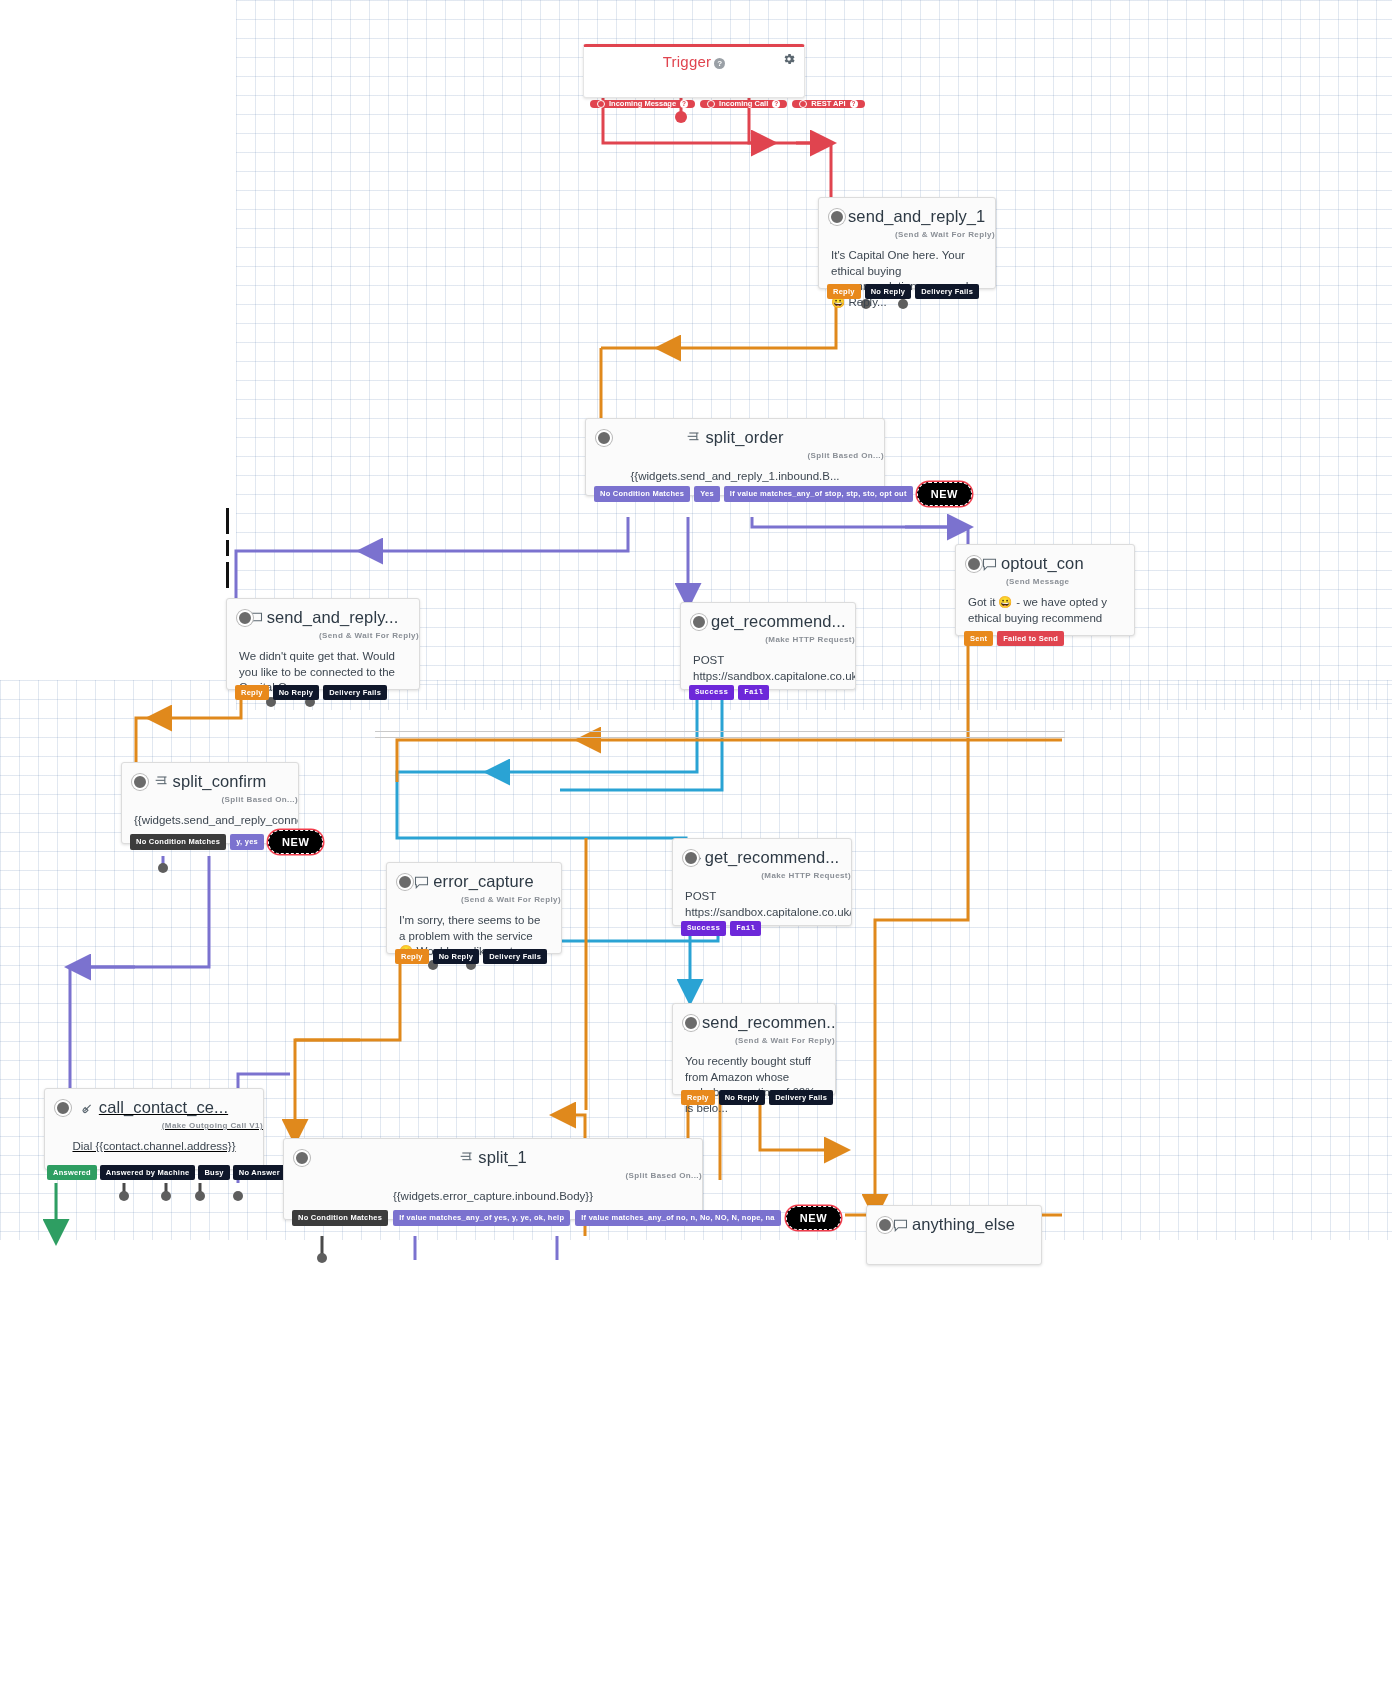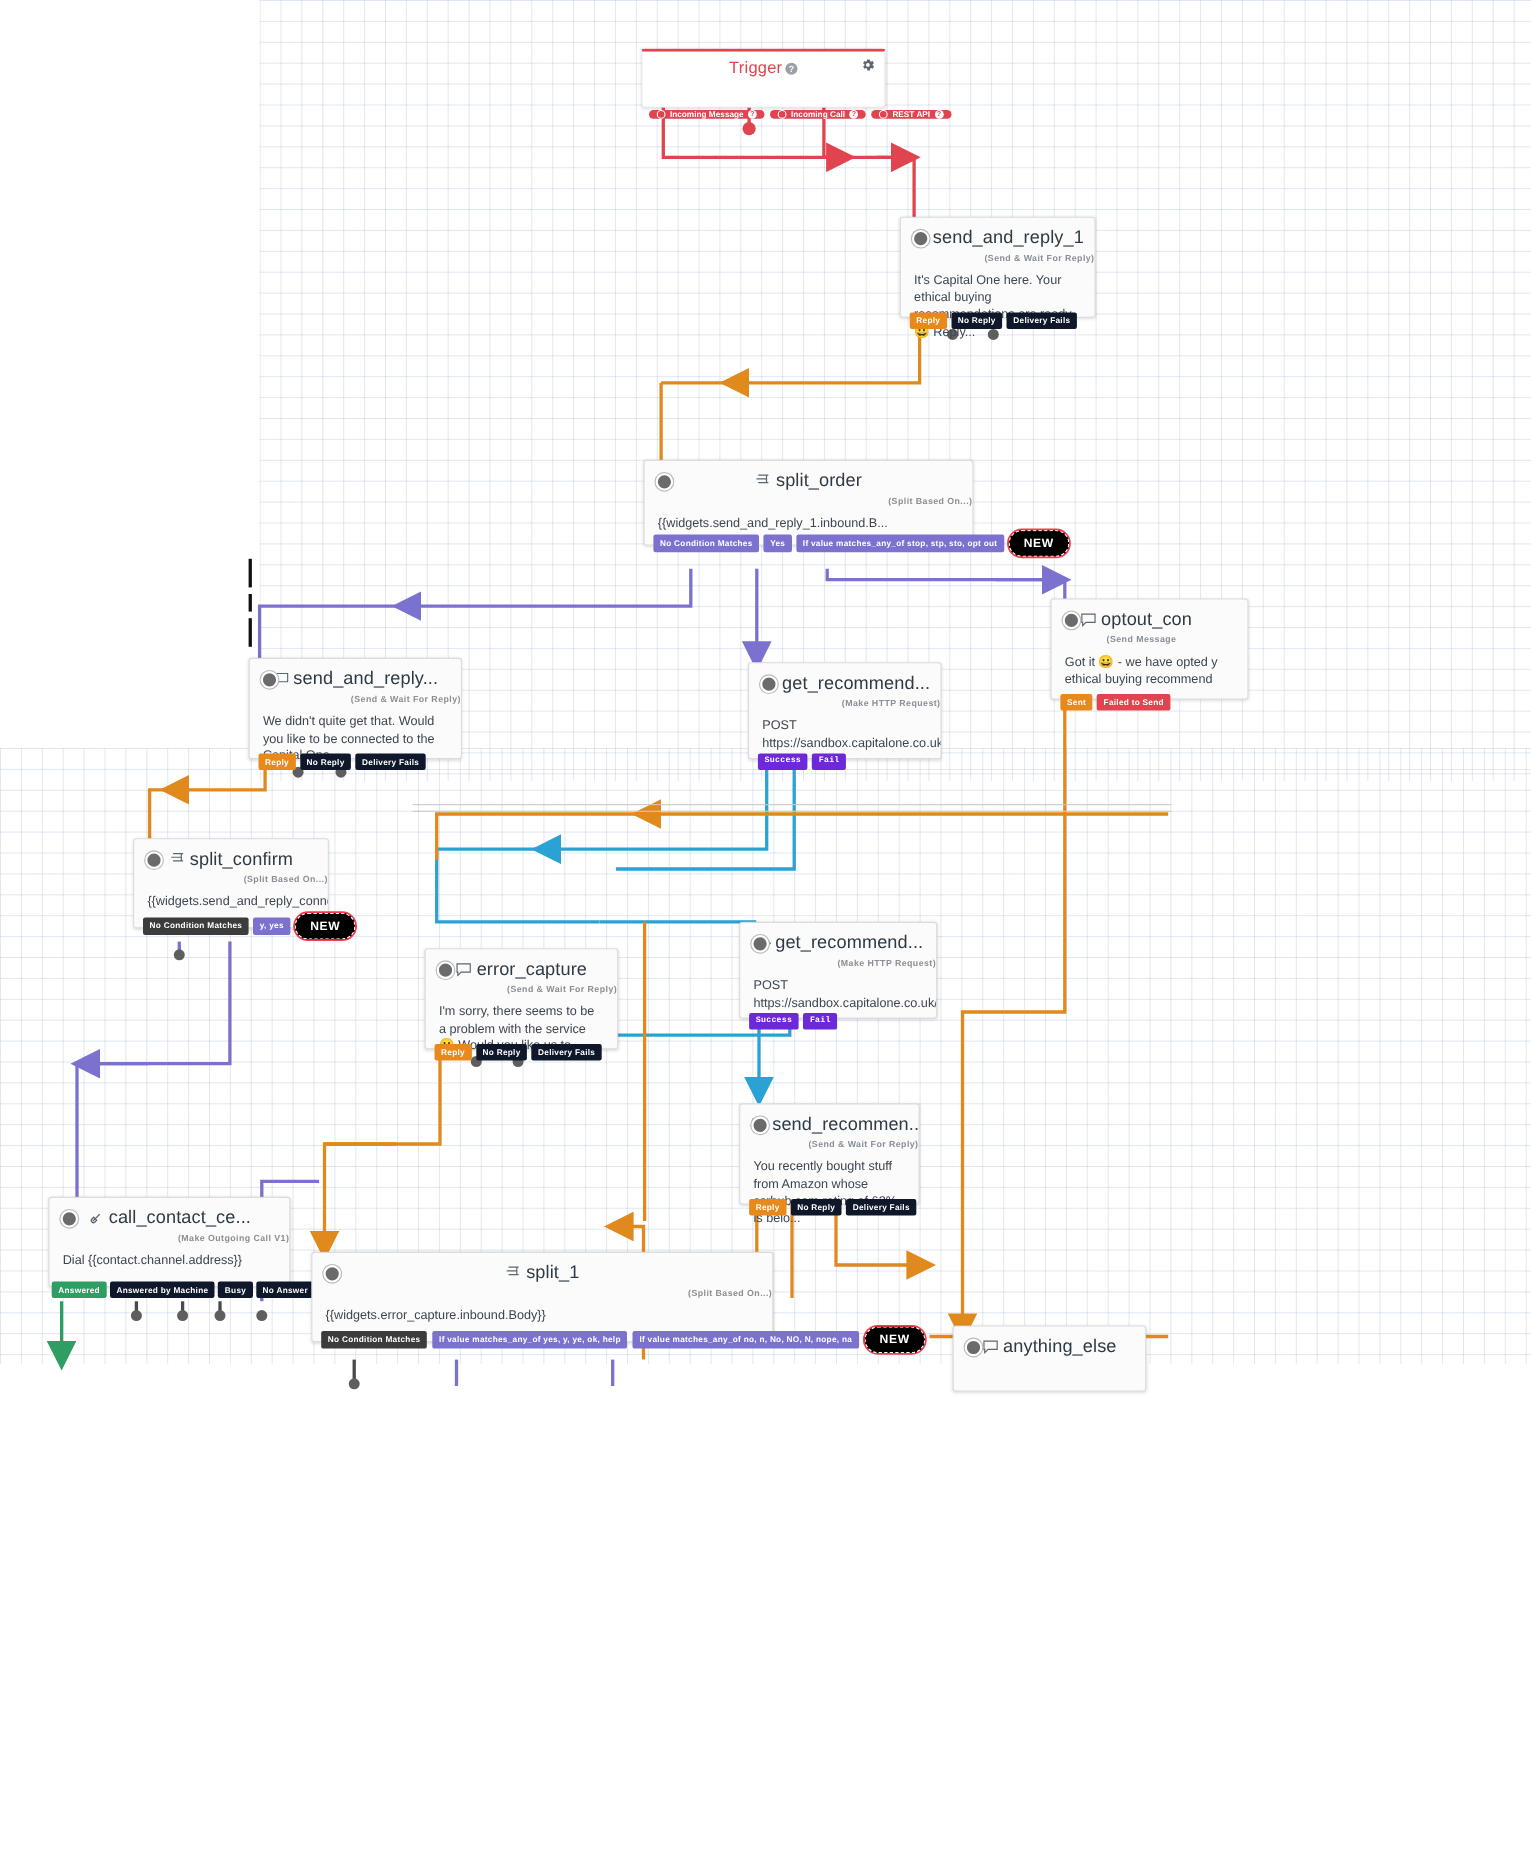--- a/index.html
+++ b/index.html
@@ -48,21 +48,21 @@
   .node .title .ic{margin-right:4px;display:inline-block;vertical-align:-2px;}
   .node .subtitle{
     text-align:right;font-size:8px;color:#8a8f96;letter-spacing:.4px;
     margin-top:2px;font-weight:bold;
   }
   .node .body{
     font-size:11.5px;color:#3c4650;line-height:1.35;
     padding:9px 12px 10px 12px;
     overflow:hidden;
   }
-  .node .body.center{}
+  .node .body.center{text-align:center;}
   .node .pills{
     position:absolute;left:0;bottom:-11px;display:flex;gap:4px;padding-left:8px;
   }
   .pill{
     font-size:7.5px;font-weight:bold;color:#fff;letter-spacing:.25px;
     padding:4px 6px;border-radius:2px;white-space:nowrap;line-height:1;
     display:flex;align-items:center;
   }
   .pill.orange{background:#e8891c;}
   .pill.grey{background:#0f172a;}
@@ -420,21 +420,21 @@
     </div>
     <div class="subtitle">(Send &amp; Wait For Reply)</div>
     <div class="body">You recently bought stuff from Amazon whose csrhub.com rating of 62% is belo...</div>
     <div class="pills">
       <span class="pill orange">Reply</span>
       <span class="pill grey">No Reply</span>
       <span class="pill grey">Delivery Fails</span>
     </div>
   </div>
 
-  <div class="node" style="left:44px;top:1088px;width:220px;height:82px;">
+  <div class="node" style="left:44px;top:1088px;width:220px;height:82px;text-decoration:underline;">
     <span class="dot"></span>
     <div class="title">
       <span class="ic">
         <svg width="15" height="14" viewBox="0 0 18 18">
             <path fill="none" stroke="#5b6770" stroke-width="1.5" d="M5 13 L13 5 M4 14a2.5 2.5 0 0 1 0-3.5l2-2 3.5 3.5-2 2a2.5 2.5 0 0 1-3.5 0z"></path>
           </svg>
       </span><span>call_contact_ce...</span>
     </div>
     <div class="subtitle">(Make Outgoing Call V1)</div>
     <div class="body center">Dial {{contact.channel.address}}</div>

